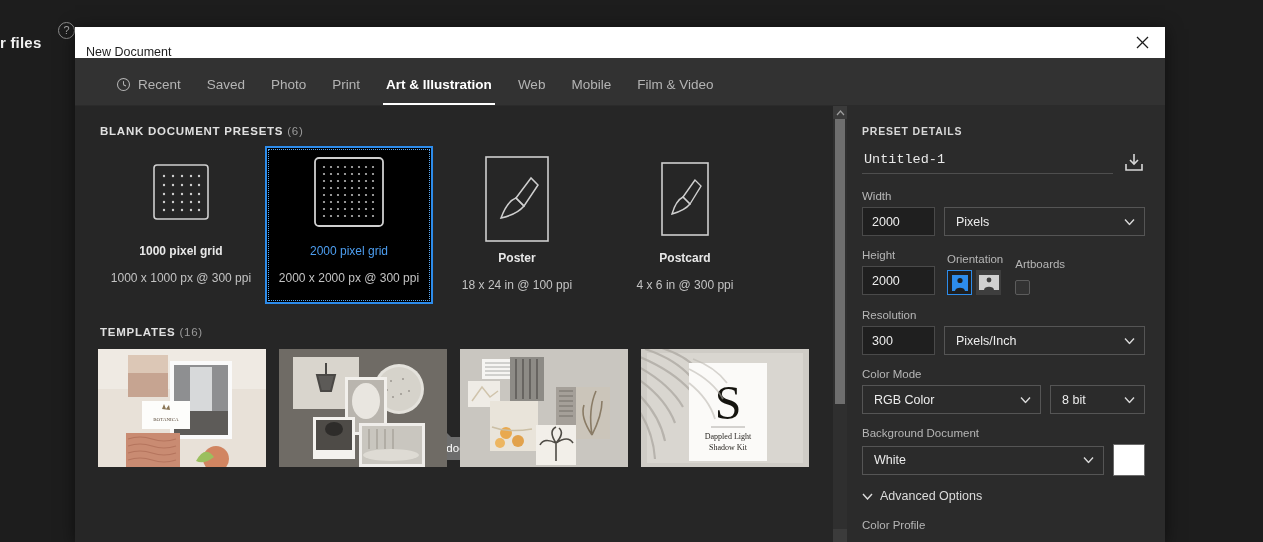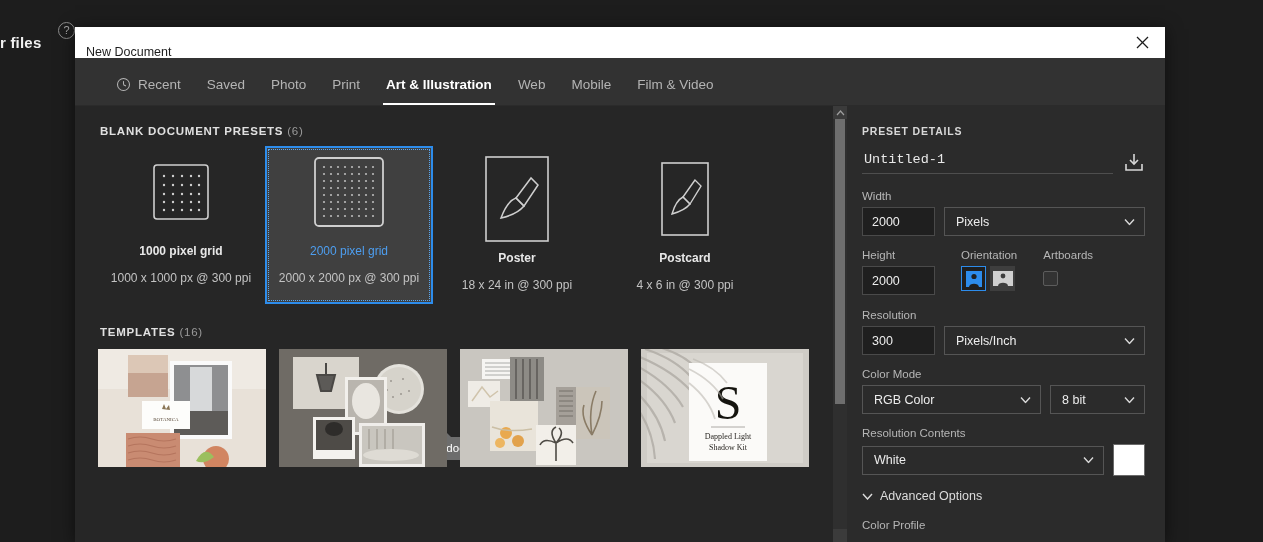--- a/index.html
+++ b/index.html
@@ -85,21 +85,21 @@
 
   #preset-grid {
     display: flex; padding: 9px 0 0 22px; gap: 0;
   }
   .preset-card {
     width: 168px; padding: 8px 0 10px 0;
     display: flex; flex-direction: column; align-items: center;
     cursor: pointer; border: 2px solid transparent;
   }
   .preset-card.selected {
-    background: #404040; border: 2px solid #2d8ceb;
+    background: #000000; border: 2px solid #2d8ceb;
     outline: 1px dotted #5ba8f0; outline-offset: -4px;
   }
   .preset-thumb {
     width: 72px; height: 72px; display: flex;
     align-items: center; justify-content: center; margin-bottom: 16px;
   }
   .preset-thumb.tall { width: 64px; height: 86px; margin-bottom: 9px; }
   .preset-name {
     color: #e8e8e8; font-size: 12px; font-weight: bold; margin-bottom: 13px;
   }
@@ -175,21 +175,21 @@
     position: relative; height: 29px; background: #2b2b2b;
     border: 1px solid #555555; color: #ededed; font-size: 12.5px;
     display: flex; align-items: center; padding: 0 24px 0 11px; cursor: pointer;
   }
   .select .chev {
     position: absolute; right: 9px; top: 50%; transform: translateY(-50%);
   }
   .select.grow { flex: 1; }
   .select.bit { width: 95px; }
 
-  #hor-group { display: flex; gap: 26px; }
+  #hor-group { display: flex; gap: 12px; align-items: flex-end; }
   .hor-col { display: flex; flex-direction: column; }
   .orient-btns { display: flex; gap: 4px; }
   .orient-btn {
     width: 25px; height: 25px; background: #3e3e3e;
     display: flex; align-items: center; justify-content: center; cursor: pointer;
   }
   .orient-btn.active { background: #1f1f1f; border: 1.5px solid #2d8ceb; }
   #artboards-checkbox {
     width: 15px; height: 15px; background: #333333; border: 1px solid #5c5c5c;
     border-radius: 2px; cursor: pointer; margin-top: 5px;
@@ -384,21 +384,21 @@
 
         <div class="preset-card">
           <div class="preset-thumb tall">
             <svg width="64" height="86" viewBox="0 0 64 86">
               <rect x="1" y="1" width="62" height="84" fill="none" stroke="#cfcfcf" stroke-width="1.6"></rect>
               <path d="M46 22 L31 42 L39 50 L53 29 Z" fill="none" stroke="#cfcfcf" stroke-width="1.5"></path>
               <path d="M31 42 C23 45 19 54 16 62 C25 60 34 56 39 50 Z" fill="none" stroke="#cfcfcf" stroke-width="1.5"></path>
             </svg>
           </div>
           <div class="preset-name">Poster</div>
-          <div class="preset-meta">18 x 24 in @ 300 ppi</div>
+          <div class="preset-meta">18 x 24 in @ 100 ppi</div>
         </div>
 
         <div class="preset-card">
           <div class="preset-thumb tall">
             <svg width="48" height="74" viewBox="0 0 48 74">
               <rect x="1" y="1" width="46" height="72" fill="none" stroke="#cfcfcf" stroke-width="1.6"></rect>
               <path d="M34 18 L22 35 L29 42 L40 24 Z" fill="none" stroke="#cfcfcf" stroke-width="1.4"></path>
               <path d="M22 35 C16 38 13 45 11 52 C18 50 25 47 29 42 Z" fill="none" stroke="#cfcfcf" stroke-width="1.4"></path>
             </svg>
           </div>
@@ -628,21 +628,21 @@
           </svg>
         </div>
         <div class="select bit">
           <span>8 bit</span>
           <svg class="chev" width="11" height="7" viewBox="0 0 11 7">
             <path d="M1 1 L5.5 6 L10 1" fill="none" stroke="#d8d8d8" stroke-width="1.4"></path>
           </svg>
         </div>
       </div>
 
-      <div class="field-label">Resolution Contents</div>
+      <div class="field-label">Background Document</div>
       <div class="field-row">
         <div class="select grow">
           <span>White</span>
           <svg class="chev" width="11" height="7" viewBox="0 0 11 7">
             <path d="M1 1 L5.5 6 L10 1" fill="none" stroke="#d8d8d8" stroke-width="1.4"></path>
           </svg>
         </div>
         <div id="bg-swatch"></div>
       </div>
 

